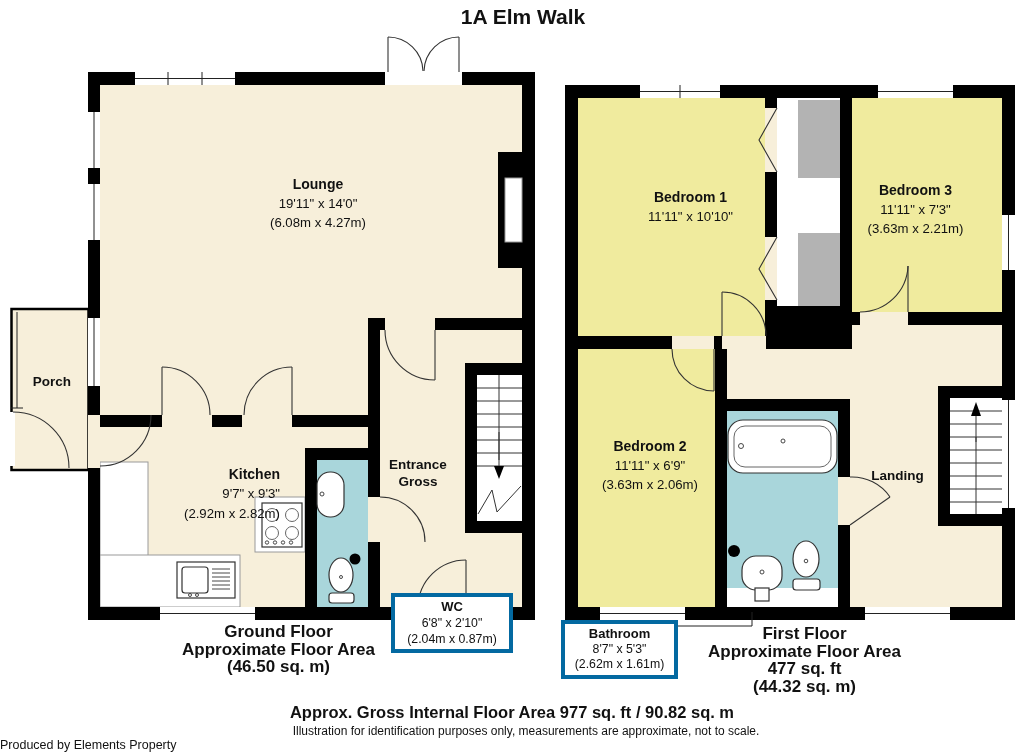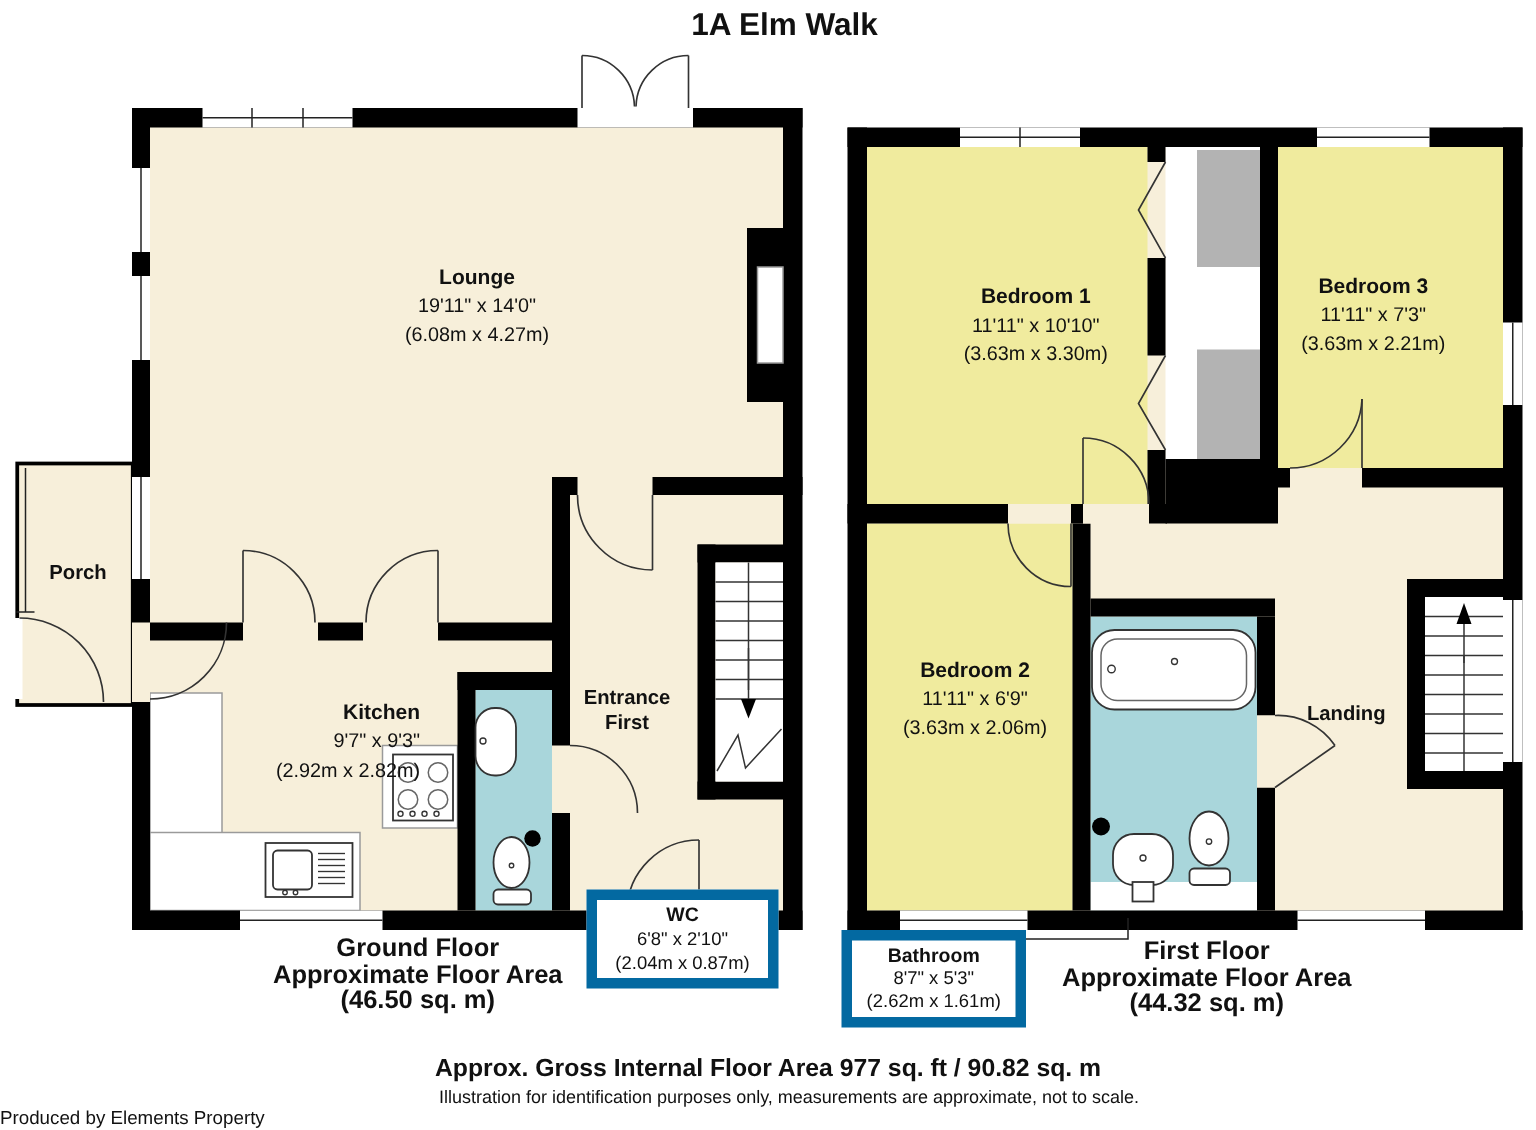--- a/index.html
+++ b/index.html
@@ -22,21 +22,21 @@
   .fixthin{fill:none;stroke:#666;stroke-width:1;}
   .fixline{stroke:#333;stroke-width:.9;fill:none;}
   .dot{fill:#000;}
   .porchwall{fill:var(--room-cream,#F7EFDA);stroke:#000;stroke-width:2.5;}
   .chimneyinset{fill:#fff;stroke:#999;stroke-width:1;}
   
   .lbl{position:absolute;text-align:center;line-height:19px;}
   .rname{font-weight:bold;font-size:14px;}
   .rname-sm{font-weight:bold;font-size:13.5px;line-height:17px;margin-top:24px;}
   .rdim{font-size:13.2px;}
-  .roombox{position:absolute;text-align:center;background:#fff;border:7px solid #0369a1;line-height:16px;padding:2px 1px;z-index:5;}
+  .roombox{position:absolute;text-align:center;background:#fff;border:4px solid #0369a1;line-height:16px;padding:2px 1px;z-index:5;}
   .roombox .bname{font-weight:bold;font-size:13px;}
   .roombox .bdim{font-size:12.3px;}
   .areatxt{position:absolute;text-align:center;font-weight:bold;font-size:17px;line-height:17.5px;}
   .title{position:absolute;left:11px;width:100%;top:5px;text-align:center;font-weight:bold;font-size:21px;}
   .foot1{position:absolute;left:0;width:100%;top:703px;text-align:center;font-weight:bold;font-size:16.5px;}
   .foot2{position:absolute;left:0;width:100%;top:724px;text-align:center;font-size:12px;margin-left:14px;}
   .foot3{position:absolute;left:0;width:100%;top:738px;text-align:left;font-size:12.5px;}
 </style>
 </head>
 <body>
@@ -304,39 +304,38 @@
   <div class="rname-sm">Porch</div>
 </div>
 
 <div class="lbl" style="left:135px;top:464px;width:145px;line-height:20px;text-align:right;">
   <div class="rname">Kitchen</div>
   <div class="rdim">9'7" x 9'3"</div>
   <div class="rdim">(2.92m x 2.82m)</div>
 </div>
 
 <div class="lbl" style="left:378px;top:432px;width:80px;">
-  <div class="rname-sm">Entrance First</div>
+  <div class="rname-sm">Entrance Gross</div>
 </div>
 
 <div class="roombox" style="left:391px;top:593px;width:112px;">
   <div class="bname">WC</div>
   <div class="bdim">6'8" x 2'10"</div>
   <div class="bdim">(2.04m x 0.87m)</div>
 </div>
 
 <div class="areatxt" style="left:176px;top:623px;width:205px;">
   <div>Ground Floor</div>
   <div>Approximate Floor Area</div>
   <div>(46.50 sq. m)</div>
 </div>
 
 <div class="lbl" style="left:608px;top:188px;width:165px;">
   <div class="rname">Bedroom 1</div>
   <div class="rdim">11'11" x 10'10"</div>
-  <div class="rdim">(3.63m x 3.30m)</div>
 </div>
 
 <div class="lbl" style="left:843px;top:181px;width:145px;">
   <div class="rname">Bedroom 3</div>
   <div class="rdim">11'11" x 7'3"</div>
   <div class="rdim">(3.63m x 2.21m)</div>
 </div>
 
 <div class="lbl" style="left:580px;top:437px;width:140px;">
   <div class="rname">Bedroom 2</div>
@@ -350,20 +349,21 @@
 
 <div class="roombox" style="left:561px;top:620px;width:107px;line-height:15.5px;">
   <div class="bname">Bathroom</div>
   <div class="bdim">8'7" x 5'3"</div>
   <div class="bdim">(2.62m x 1.61m)</div>
 </div>
 
 <div class="areatxt" style="left:702px;top:625px;width:205px;">
   <div>First Floor</div>
   <div>Approximate Floor Area</div>
+  <div>477 sq. ft</div>
   <div>(44.32 sq. m)</div>
 </div>
 
 <div class="foot1">Approx. Gross Internal Floor Area 977 sq. ft / 90.82 sq. m</div>
 <div class="foot2">Illustration for identification purposes only, measurements are approximate, not to scale.</div>
 <div class="foot3">Produced by Elements Property</div>
 
 </div>
 
 </body></html>

